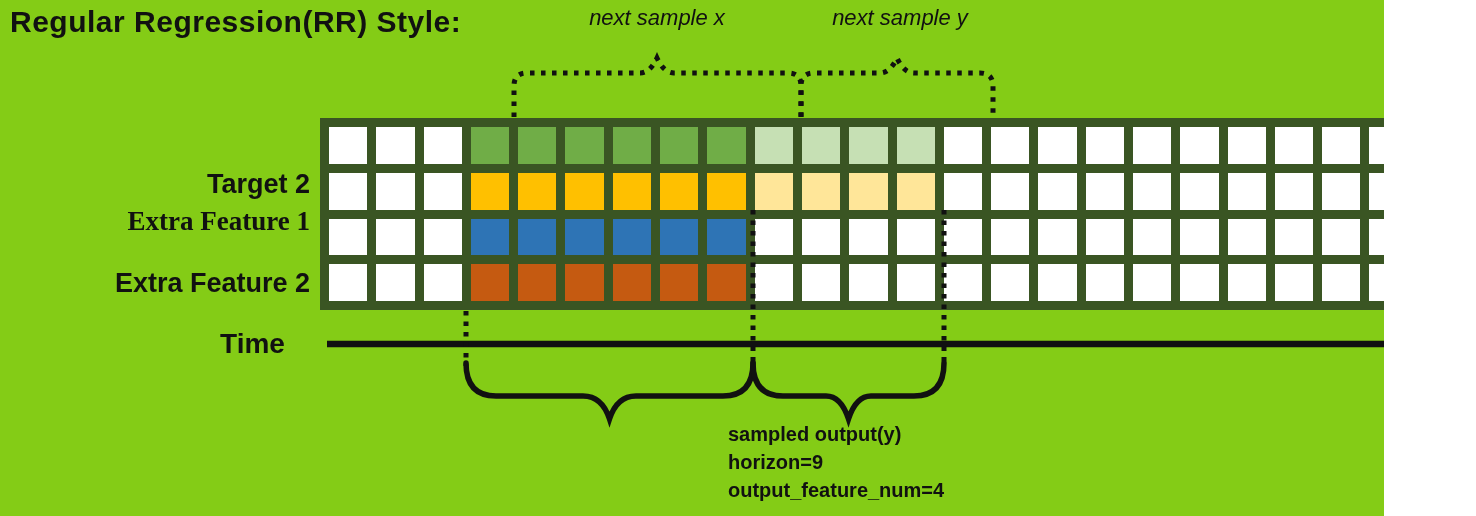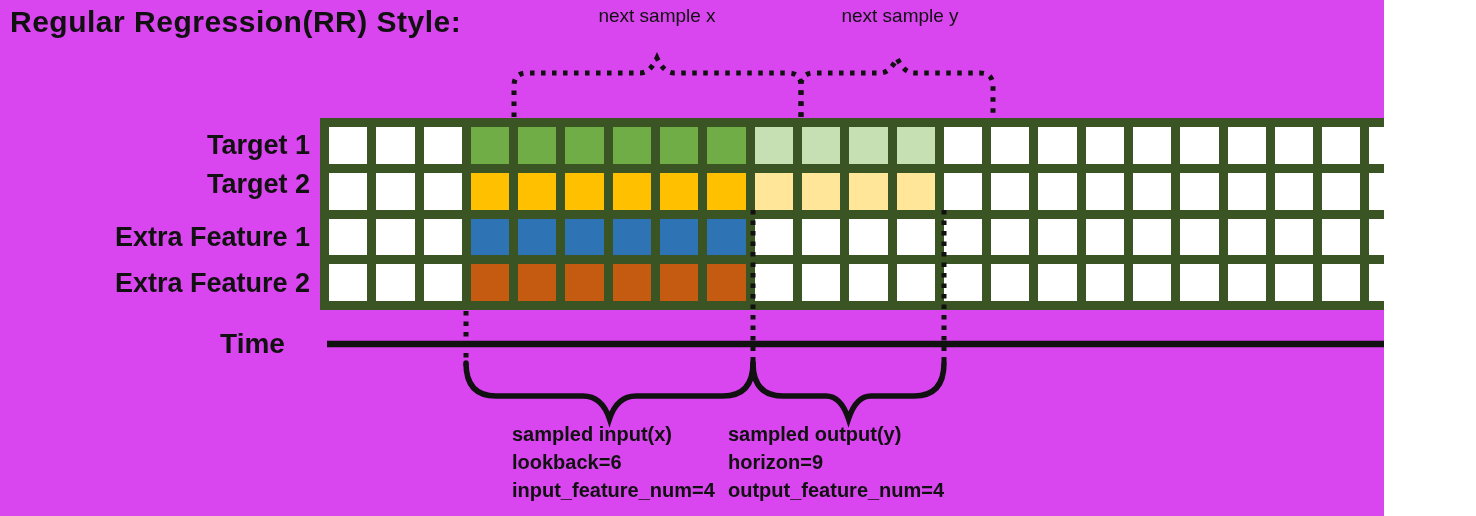--- a/index.html
+++ b/index.html
@@ -1,26 +1,26 @@
 <!DOCTYPE html>
 <html><head>
 <meta charset="utf-8">
 <style>
   html,body { margin:0; padding:0; background:#ffffff; }
   .canvas {
     position:relative; width:1384px; height:516px; overflow:hidden;
-    background:#d946ef; font-family:"Liberation Sans", sans-serif; color:#111;
+    background:#84cc16; font-family:"Liberation Sans", sans-serif; color:#111;
   }
   .title {
     position:absolute; left:10px; top:5px;
     font-size:30px; font-weight:700; letter-spacing:0.5px;
   }
   .next-label {
     position:absolute; top:5px; width:300px; text-align:center;
-    font-size:19px; font-weight:400;
+    font-size:22px; font-style:italic; font-weight:400;
   }
   .next-x { left:507px; }
   .next-y { left:750px; }
   .row-label {
     position:absolute; left:40px; width:270px; height:32px; line-height:32px;
     text-align:right; font-size:27px; font-weight:700;
   }
   .grid {
     position:absolute; left:320px; top:118px; width:1144px; height:192px;
     background:#3A5523; box-sizing:border-box; padding:9px;
@@ -43,23 +43,22 @@
 </head>
 <body>
 
 <div class="canvas">
 
   <div class="title">Regular Regression(RR) Style:</div>
 
   <div class="next-label next-x">next sample x</div>
   <div class="next-label next-y">next sample y</div>
 
-  <div class="row-label" style="top:129px;">Target 1</div>
   <div class="row-label" style="top:168px;">Target 2</div>
-  <div class="row-label" style="top:221px;">Extra Feature 1</div>
+  <div class="row-label" style="top:205px;font-family:Liberation Serif, serif;">Extra Feature 1</div>
   <div class="row-label" style="top:267px;">Extra Feature 2</div>
 
   <div class="grid" style="background: rgb(58, 85, 35);">
       <div class="cell" style="background: rgb(255, 255, 255);"></div>
       <div class="cell" style="background: rgb(255, 255, 255);"></div>
       <div class="cell" style="background: rgb(255, 255, 255);"></div>
       <div class="cell" style="background: rgb(112, 173, 71);"></div>
       <div class="cell" style="background: rgb(112, 173, 71);"></div>
       <div class="cell" style="background: rgb(112, 173, 71);"></div>
       <div class="cell" style="background: rgb(112, 173, 71);"></div>
@@ -165,25 +164,20 @@
 
     <path d="M 514 117 L 514 86 Q 514 73 527 73 L 640 73 Q 650 73 657 58 Q 664 73 674 73 L 788 73 Q 801 73 801 86 L 801 117" fill="none" stroke="#111" stroke-width="5" stroke-dasharray="4.5 6.5"></path>
     <path d="M 801 117 L 801 86 Q 801 73 814 73 L 880 73 Q 890 73 897 58 Q 904 73 914 73 L 980 73 Q 993 73 993 86 L 993 117" fill="none" stroke="#111" stroke-width="5" stroke-dasharray="4.5 6.5"></path>
 
     <path d="M 466 363 Q 466 396 496 396 L 583 396 Q 602 396 609.5 419 Q 617 396 636 396 L 723 396 Q 753 396 753 363" fill="none" stroke="#111" stroke-width="5.5" stroke-linecap="round"></path>
     <path d="M 753 363 Q 753 396 783 396 L 826 396 Q 841 396 848.5 419 Q 856 396 871 396 L 914 396 Q 944 396 944 363" fill="none" stroke="#111" stroke-width="5.5" stroke-linecap="round"></path>
   </svg>
 
   <div class="time-label">Time</div>
 
-  <div class="info-block info-input">
-    <div>sampled input(x)</div>
-    <div>lookback=6</div>
-    <div>input_feature_num=4</div>
-  </div>
 
   <div class="info-block info-output">
     <div>sampled output(y)</div>
     <div>horizon=9</div>
     <div>output_feature_num=4</div>
   </div>
 
 </div>
 
 </body></html>

